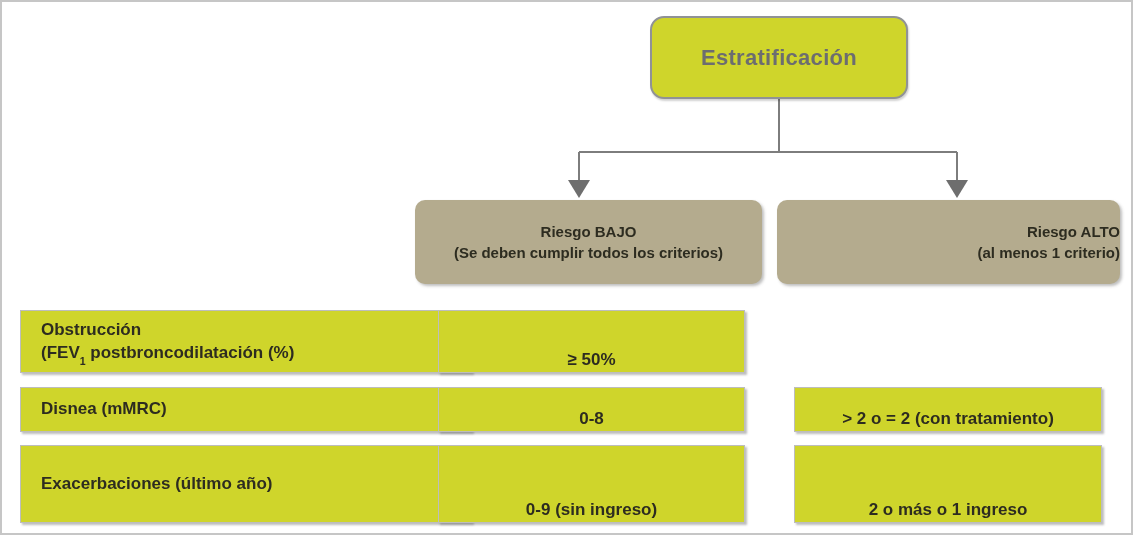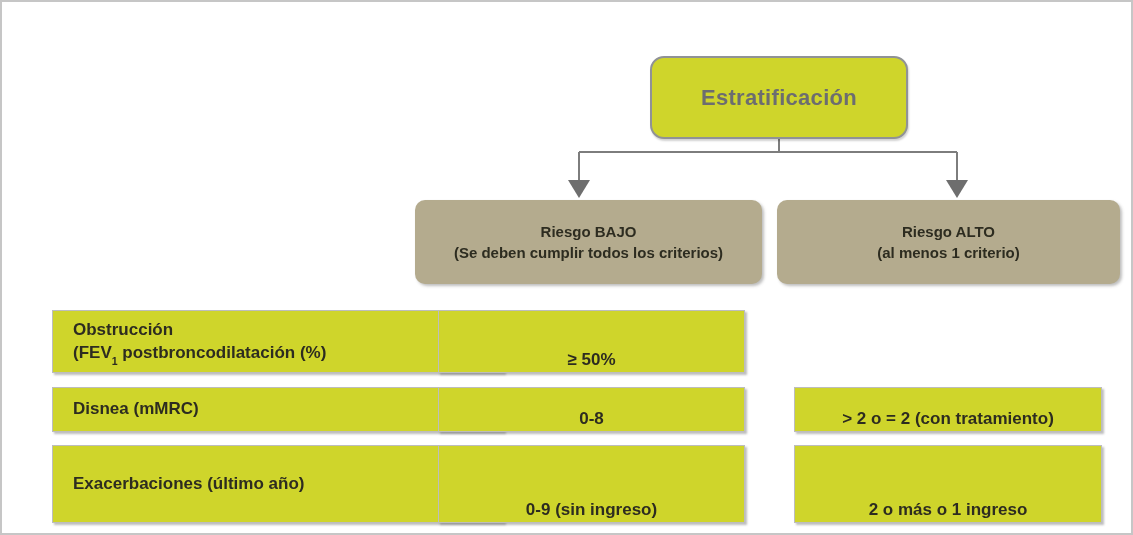--- a/index.html
+++ b/index.html
@@ -28,56 +28,56 @@
 
   
   .title-box {
     left: 648px; top: 14px; width: 258px; height: 83px;
     background: var(--accent-yellow);
     border: 2px solid #909296;
     border-radius: 14px;
     box-shadow: 1px 2px 2px rgba(0,0,0,0.18);
     display: flex; align-items: center; justify-content: center;
     color: var(--title-text);
-    font-size: 22px; font-weight: 700; letter-spacing: 0.3px; margin-top: 40px;
+    font-size: 22px; font-weight: 700; letter-spacing: 0.3px;
   }
 
   
   .connector {
     left: 0; top: 0; width: 1133px; height: 535px;
     pointer-events: none;
   }
 
   
   .branch-box {
     background: var(--accent-tan);
     border-radius: 10px;
     box-shadow: 2px 2px 3px rgba(110,110,110,0.45);
     display: flex; flex-direction: column; align-items: center; justify-content: center;
     color: var(--dark-text);
     font-size: 15px; font-weight: 700; line-height: 1.4;
     text-align: center;
   }
   .branch-low  { left: 413px; top: 198px; width: 347px; height: 84px; }
-  .branch-high { left: 775px; top: 198px; width: 343px; height: 84px; }
+  .branch-high { left: 775px; top: 198px; width: 343px; height: 84px; align-items: flex-end; }
 
   
   .cri-box {
     background: var(--accent-yellow);
     border: 1px solid #bdbdbd;
     box-shadow: 2px 2px 2px rgba(110,110,110,0.45);
     color: var(--dark-text);
     font-size: 17px; font-weight: 700;
     display: flex; flex-direction: column; justify-content: center;
     line-height: 1.35;
   }
   .cri-label { align-items: flex-start; padding-left: 20px; padding-right: 8px; text-align: left; }
   .cri-value { align-items: center; text-align: center; justify-content: flex-end; }
 
-  .col-label { left: 18px;  width: 452px; margin-left: 32px; }
+  .col-label { left: 18px;  width: 452px; }
   .col-low   { left: 436px; width: 307px; }
   .col-high  { left: 792px; width: 308px; }
   .row-1 { top: 308px; height: 63px; }
   .row-2 { top: 385px; height: 45px; }
   .row-3 { top: 443px; height: 78px; }
 
   sub.fev-sub {
     font-size: 0.62em;
     position: relative;
     top: 0.25em;

